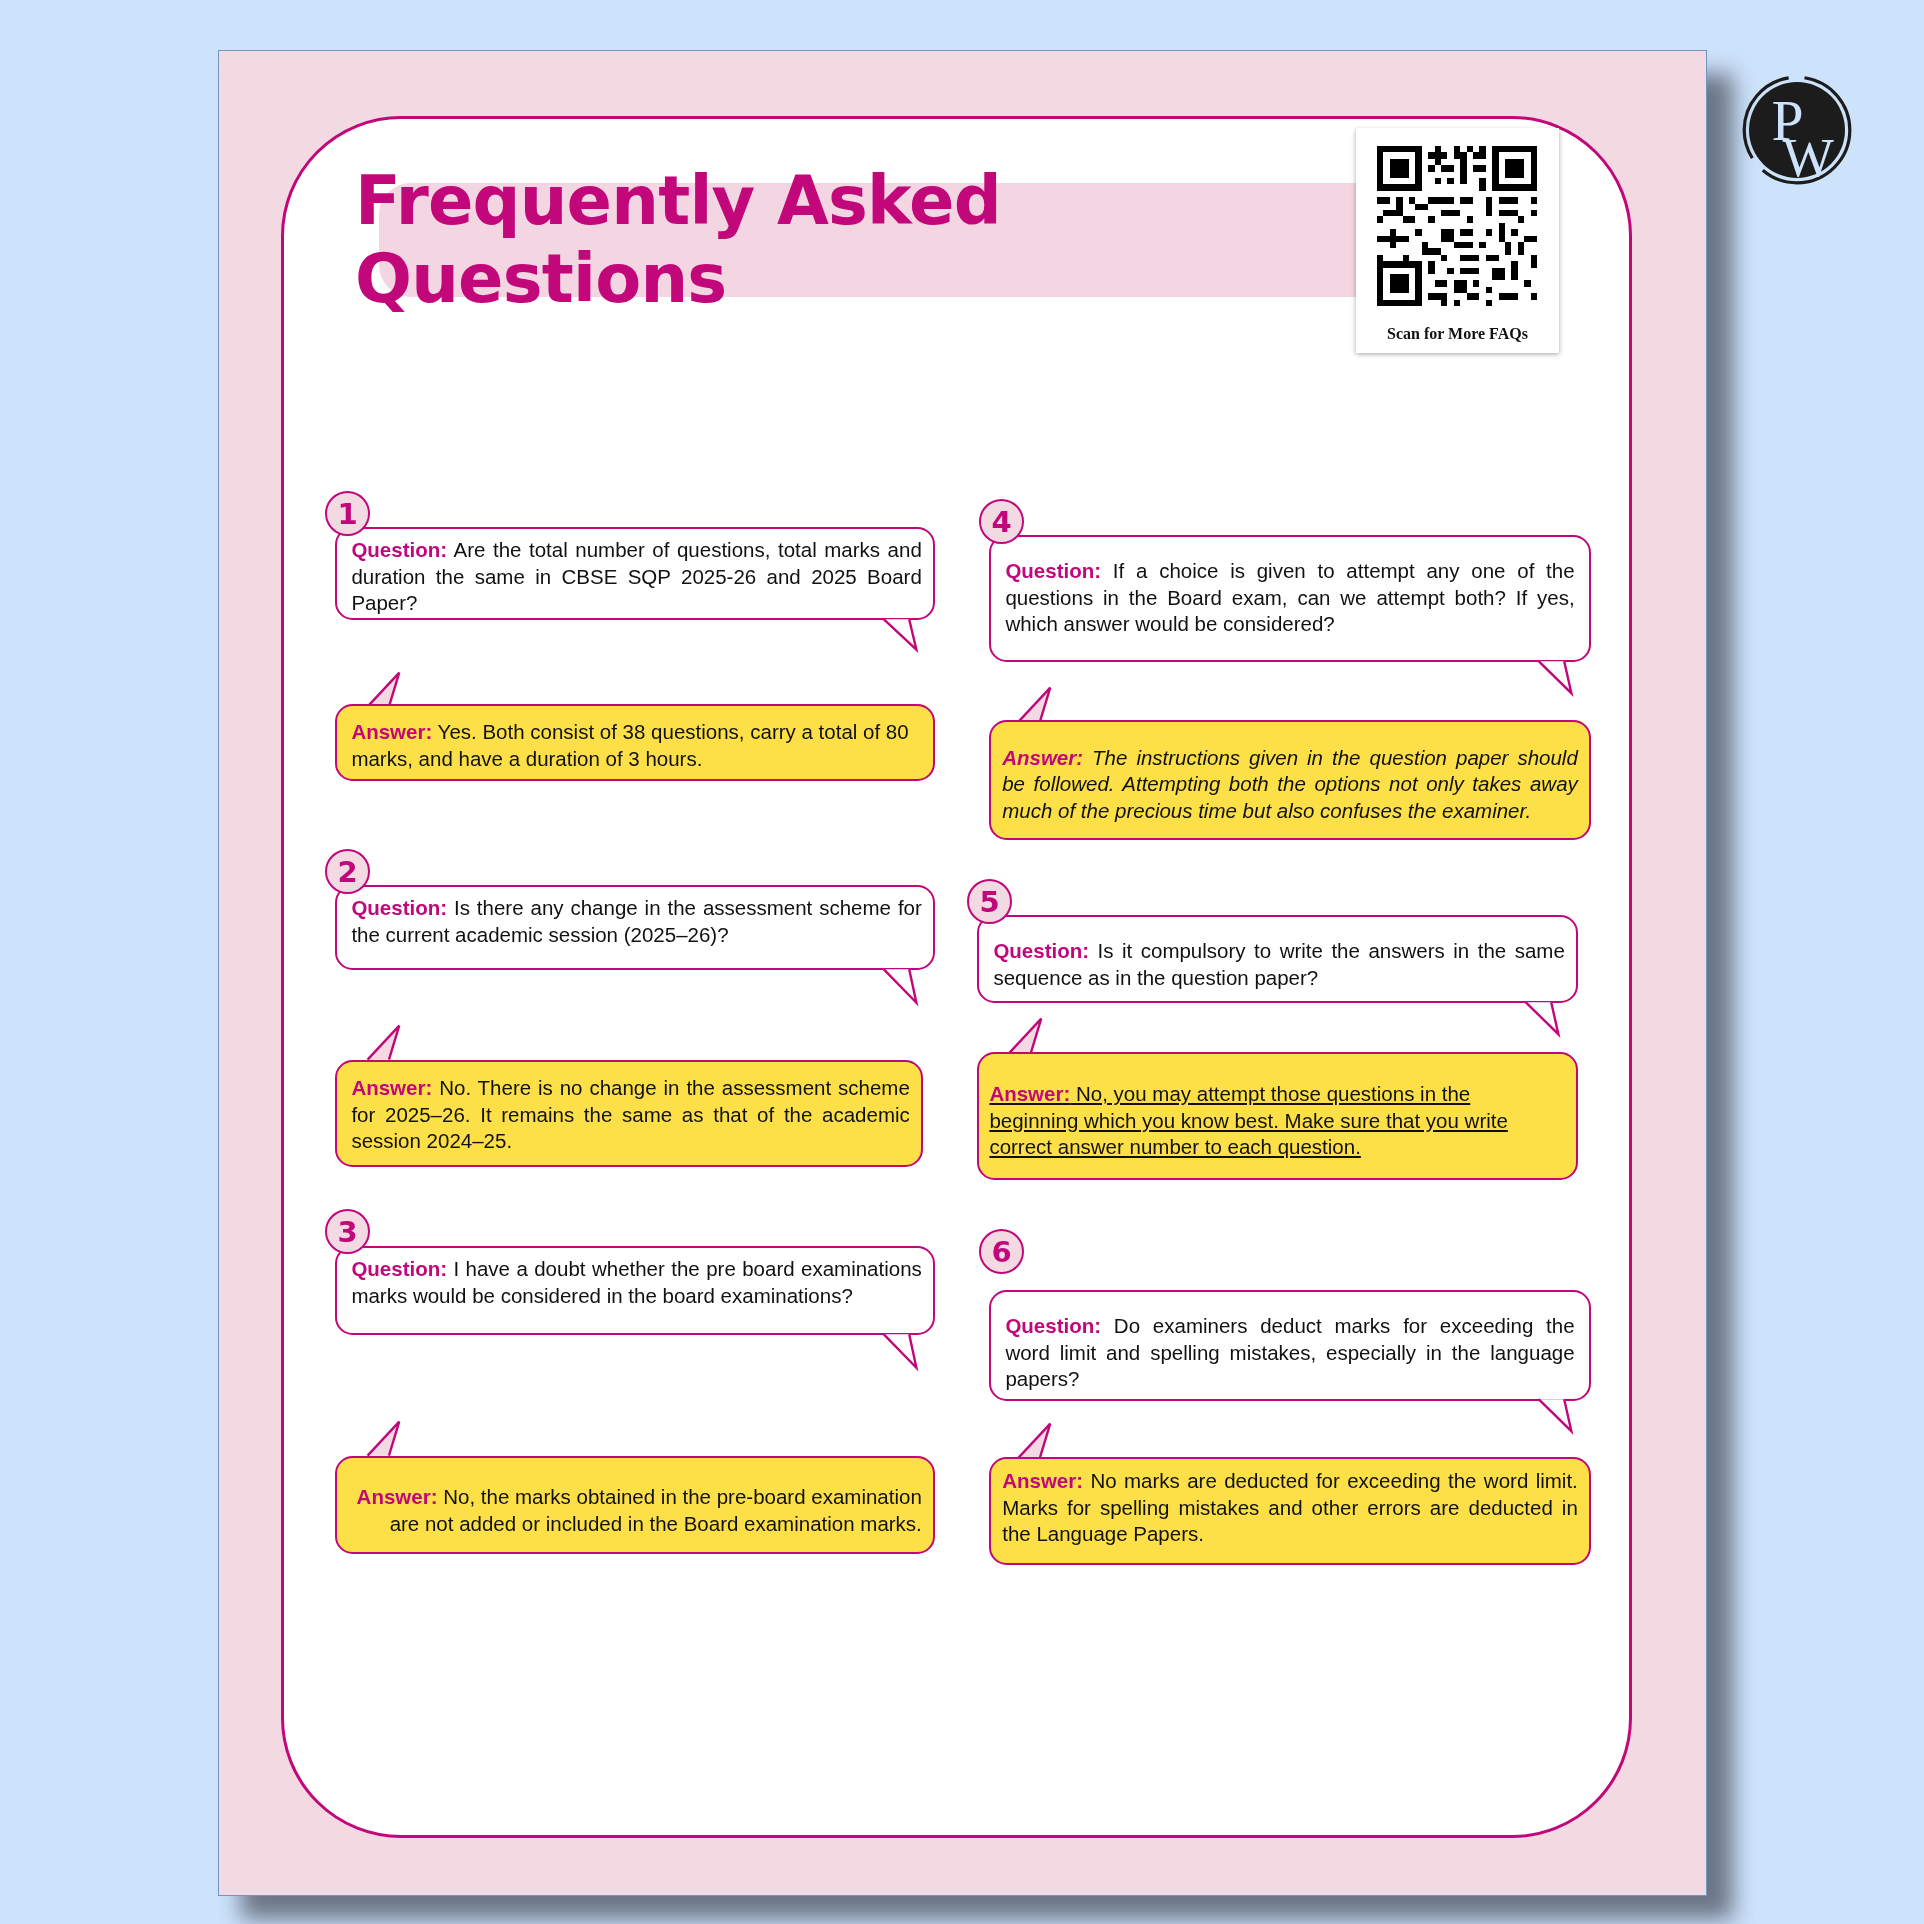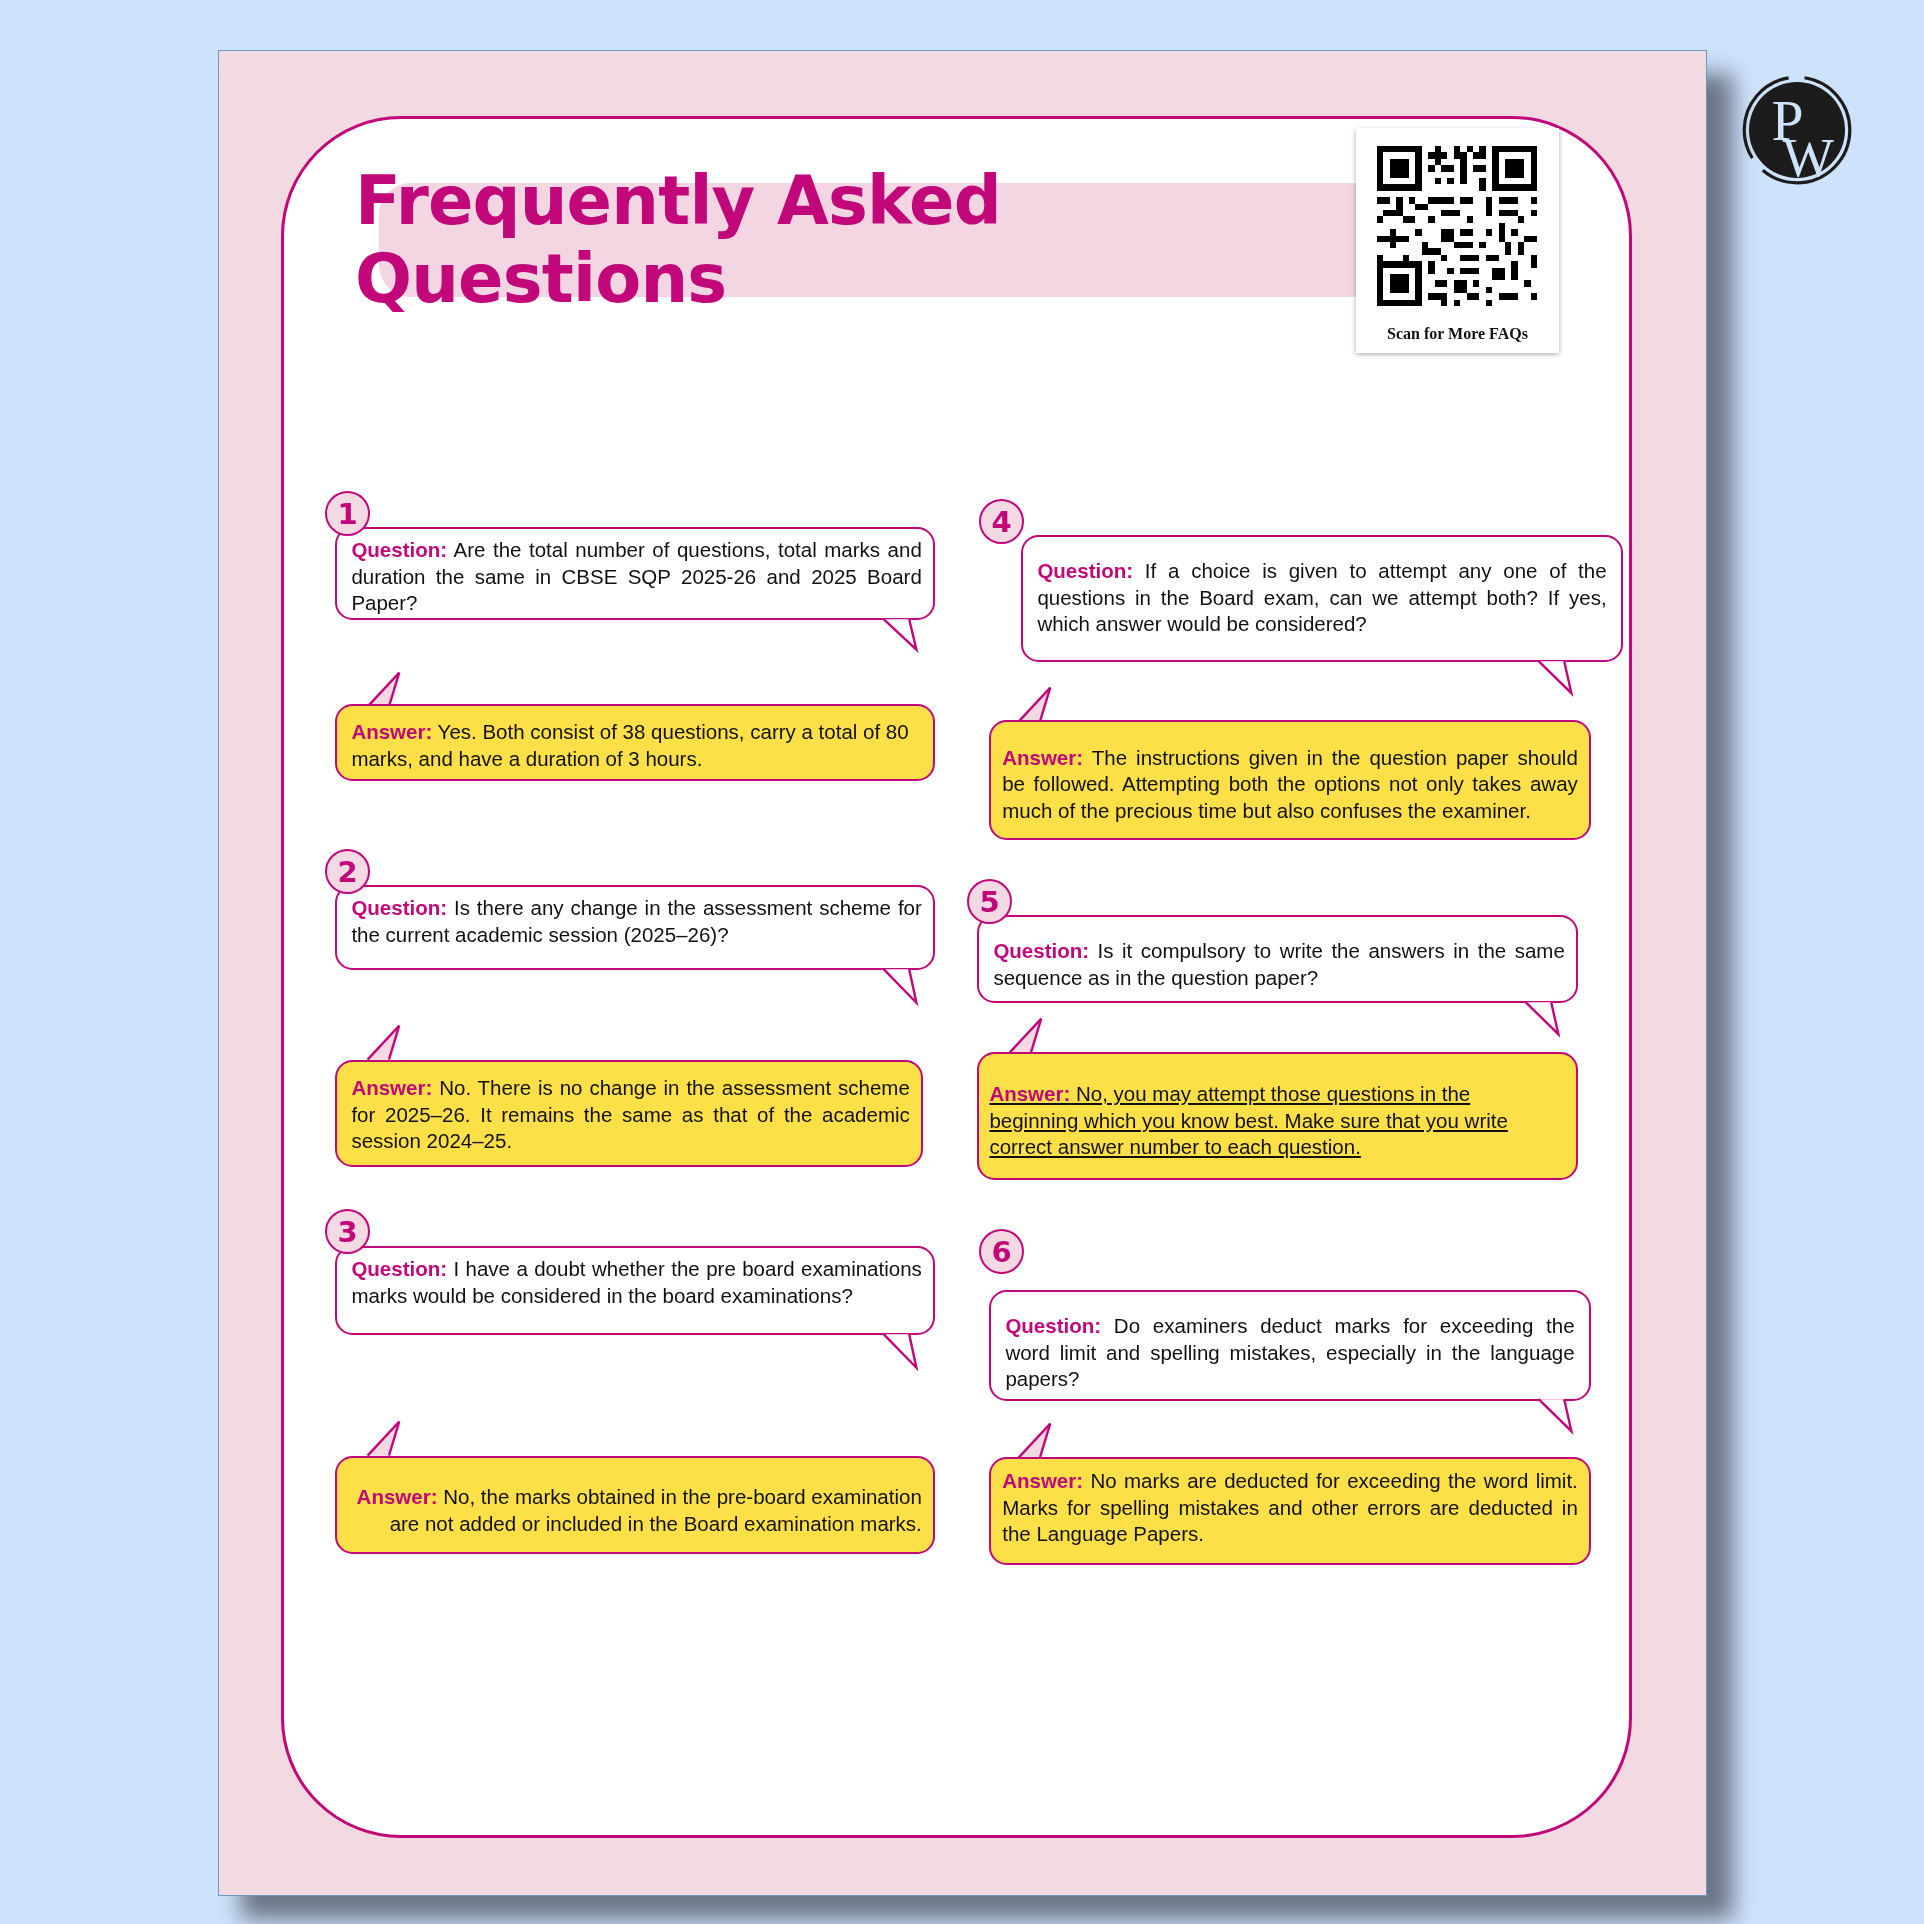--- a/index.html
+++ b/index.html
@@ -200,31 +200,31 @@
   </svg>
 <svg class="tail" style="left:365px;top:1420px;" width="40" height="38" viewBox="0 0 50 48">
     <path d="M3 45 L43 2 L30 45" fill="#f3d9e2" stroke="#c1077a" stroke-width="3"></path>
   </svg>
 <div class="bubble a" style="left:335px;top:1456px;width:600px;height:98px;padding-top:26px;text-align:right;">
   <span class="lbl">Answer:</span>
   <span>No, the marks obtained in the pre-board examination are not added or included in the Board examination marks.</span>
 </div>
 <div class="badge" style="left:325px;top:1209px;">3</div>
 
-<div class="bubble q" style="left:989px;top:535px;width:602px;height:127px;padding-top:21px;padding-right:14.4px;margin-left:32px;">
+<div class="bubble q" style="left:989px;top:535px;width:602px;height:127px;padding-top:21px;padding-right:14.4px;">
   <span class="lbl">Question:</span>
   <span>If a choice is given to attempt any one of the questions in the Board exam, can we attempt both? If yes, which answer would be considered?</span>
 </div>
 <svg class="tail" style="left:1537px;top:658px;" width="48" height="40" viewBox="0 0 60 50">
     <path d="M2 4 L43 44 L34 4" fill="#fff" stroke="#c1077a" stroke-width="3"></path>
   </svg>
 <svg class="tail" style="left:1016px;top:686px;" width="40" height="38" viewBox="0 0 50 48">
     <path d="M3 45 L43 2 L30 45" fill="#f3d9e2" stroke="#c1077a" stroke-width="3"></path>
   </svg>
-<div class="bubble a" style="left:989px;top:720px;width:602px;height:120px;padding-top:22.5px;padding-left:11.2px;">
+<div class="bubble a" style="left:989px;top:720px;width:602px;height:120px;padding-top:22.5px;padding-left:11.2px;font-style:italic;">
   <span class="lbl">Answer:</span>
   <span>The instructions given in the question paper should be followed. Attempting both the options not only takes away much of the precious time but also confuses the examiner.</span>
 </div>
 <div class="badge" style="left:979px;top:499px;">4</div>
 
 <div class="bubble q" style="left:977px;top:915px;width:601px;height:88px;padding-top:21px;">
   <span class="lbl">Question:</span>
   <span>Is it compulsory to write the answers in the same sequence as in the question paper?</span>
 </div>
 <svg class="tail" style="left:1524px;top:999px;" width="48" height="40" viewBox="0 0 60 50">

